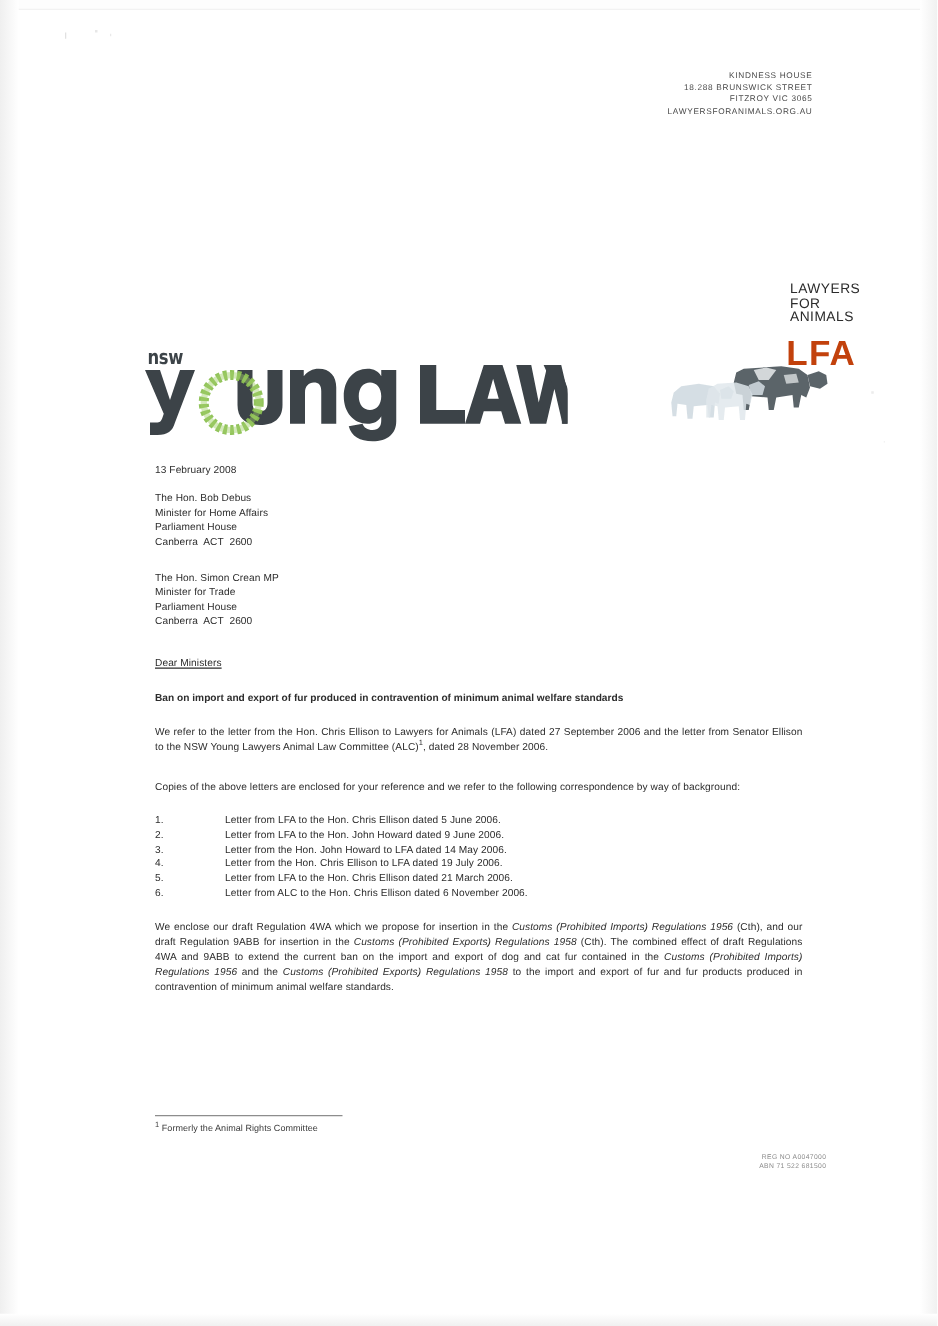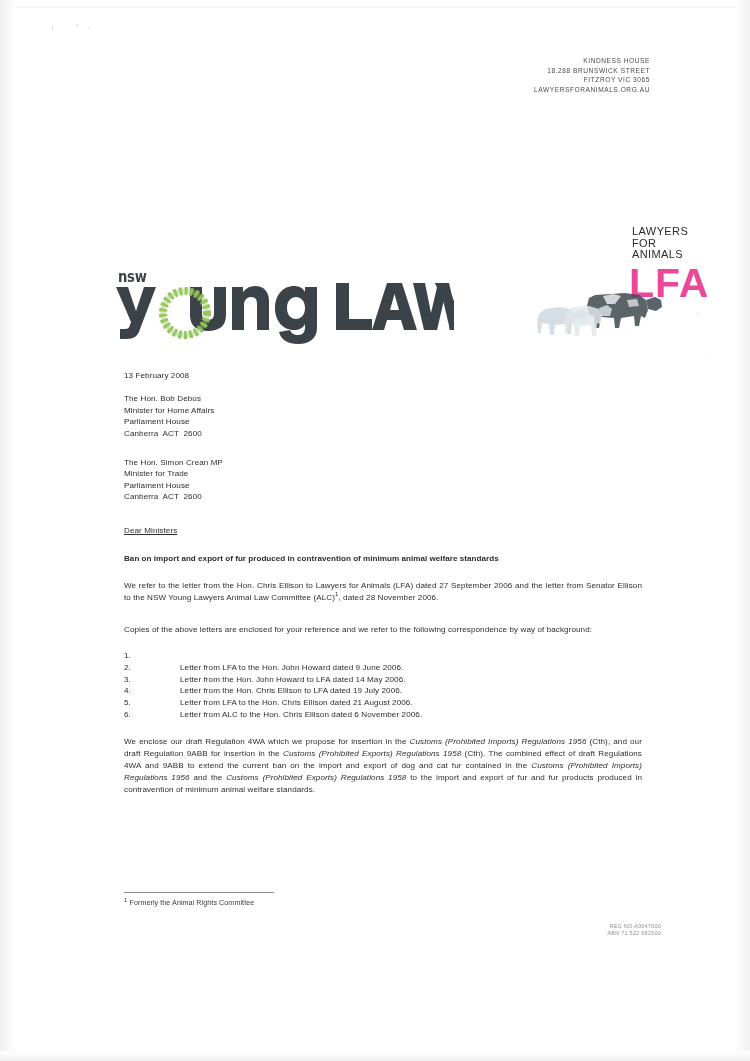--- a/index.html
+++ b/index.html
@@ -89,41 +89,41 @@
     line-height: 11.5px;
     letter-spacing: .4px;
     color: #2b2b2b;
     font-weight: 400;
     filter: blur(.15px);
   }
   .lfa-mark {
     position: absolute;
     left: 100px;
     top: 40px;
-    font-size: 41px;
+    font-size: 28px;
     font-weight: 700;
     letter-spacing: 1px;
     line-height: 34px;
-    color: #ec4899;
+    color: #c2410c;
     filter: blur(.1px);
   }
   .lfa-animals {
     position: absolute;
     left: 0;
     top: 52px;
     width: 165px;
     height: 66px;
     opacity: .92;
   }
 
   
   .nswyl {
     position: absolute;
     left: 100px;
-    top: 259px;
+    top: 268px;
     width: 340px;
     height: 72px;
   }
   .nswyl-nsw {
     position: absolute;
     left: 4px;
     top: 0px;
     font-size: 16px;
     font-weight: 700;
     letter-spacing: -.3px;
@@ -346,36 +346,37 @@
 
       <div class="para blk">
         <span>We refer to the letter from the Hon. Chris Ellison to Lawyers for Animals (LFA) dated 27 September 2006 and the letter from Senator Ellison to the NSW Young Lawyers Animal Law Committee (ALC)</span><sup>1</sup><span>, dated 28 November 2006.</span>
       </div>
 
       <div class="para para-tight blk">Copies of the above letters are enclosed for your reference and we refer to the following correspondence by way of background:</div>
 
       <div class="num-list blk">
         <div class="num-row">
           <span class="num-idx">1.</span>
+          <span class="num-txt">Letter from LFA to the Hon. Chris Ellison dated 5 June 2006.</span>
         </div>
         <div class="num-row">
           <span class="num-idx">2.</span>
           <span class="num-txt">Letter from LFA to the Hon. John Howard dated 9 June 2006.</span>
         </div>
         <div class="num-row">
           <span class="num-idx">3.</span>
           <span class="num-txt">Letter from the Hon. John Howard to LFA dated 14 May 2006.</span>
         </div>
         <div class="num-row">
           <span class="num-idx">4.</span>
           <span class="num-txt">Letter from the Hon. Chris Ellison to LFA dated 19 July 2006.</span>
         </div>
         <div class="num-row">
           <span class="num-idx">5.</span>
-          <span class="num-txt">Letter from LFA to the Hon. Chris Ellison dated 21 August 2006.</span>
+          <span class="num-txt">Letter from LFA to the Hon. Chris Ellison dated 21 March 2006.</span>
         </div>
         <div class="num-row">
           <span class="num-idx">6.</span>
           <span class="num-txt">Letter from ALC to the Hon. Chris Ellison dated 6 November 2006.</span>
         </div>
       </div>
 
       <div class="final-para blk">
         <span>We enclose our draft Regulation 4WA which we propose for insertion in the </span><em>Customs (Prohibited Imports) Regulations 1956</em><span> (Cth), and our draft Regulation 9ABB for insertion in the </span><em>Customs (Prohibited Exports) Regulations 1958</em><span> (Cth). The combined effect of draft Regulations 4WA and 9ABB  to extend the current ban on the import and export of dog and cat fur contained in the </span><em>Customs (Prohibited Imports) Regulations 1956</em><span> and the </span><em>Customs (Prohibited Exports) Regulations 1958</em><span> to the import and export of fur and fur products produced in contravention of minimum animal welfare standards.</span>
       </div>

